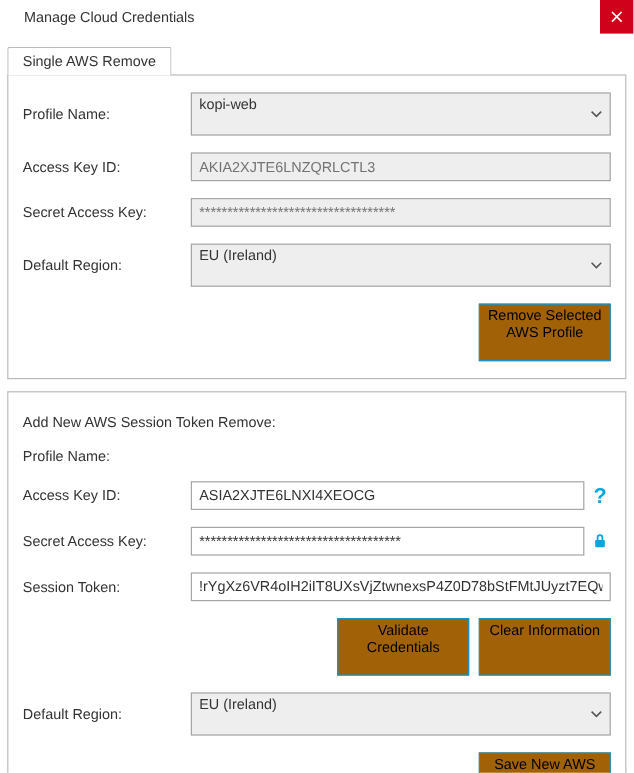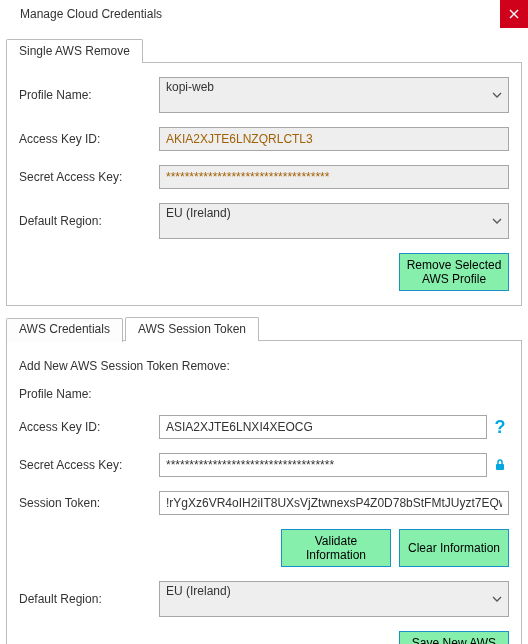--- a/index.html
+++ b/index.html
@@ -89,21 +89,21 @@
     height: 24px;
     border: 1px solid #a6a6a6;
     background: #fff;
     padding: 2px 6px;
     font-size: 12px;
     font-family: "Segoe UI", Tahoma, sans-serif;
     color: #333;
   }
   .field[readonly].disabled {
     background: #eee;
-    color: #a16207;
+    color: #737373;
   }
   .select {
     flex: 1;
     height: 36px;
     border: 1px solid #a6a6a6;
     background: #eee;
     padding: 2px 24px 2px 6px;
     font-size: 12px;
     position: relative;
   }
@@ -118,27 +118,26 @@
   .chev {
     width: 10px; height: 10px;
   }
   .btnrow {
     display: flex;
     justify-content: flex-end;
     gap: 8px;
     margin-top: 6px;
   }
   .btn {
-    background: #86efac;
+    background: #a16207;
     border: 1px solid #1a91c7;
     color: #000;
     width: 110px;
-    height: 38px;
-    display: flex;
-    align-items: center;
+    height: 48px;
+    display: flex;
     justify-content: center;
     text-align: center;
     font-size: 12px;
     line-height: 1.2;
     padding: 2px 4px;
   }
   .btn span { text-align: center; }
   .heading {
     font-size: 12px;
     margin: 4px 0 14px 0;
@@ -209,24 +208,20 @@
       </div>
       <div class="btnrow">
         <div class="btn underline-first">
           <span>Remove Selected AWS Profile</span>
         </div>
       </div>
     </div>
   </div>
 
   <div class="tabwrap" style="margin-top:10px">
-    <div class="tabrow">
-      <div class="tab inactive">AWS Credentials</div>
-      <div class="tab">AWS Session Token</div>
-    </div>
     <div class="tabpanel">
       <div class="heading">Add New AWS Session Token Remove:</div>
 
       <div class="row">
         <div class="label">Profile Name:</div>
       </div>
 
       <div class="row">
         <div class="label">Access Key ID:</div>
         <input class="field" value="ASIA2XJTE6LNXI4XEOCG" style="">
@@ -248,21 +243,21 @@
         </div>
       </div>
 
       <div class="row">
         <div class="label">Session Token:</div>
         <input class="field" value="!rYgXz6VR4oIH2iIT8UXsVjZtwnexsP4Z0D78bStFMtJUyzt7EQwA==" style="">
       </div>
 
       <div class="btnrow">
         <div class="btn underline-first">
-          <span>Validate Information</span>
+          <span>Validate Credentials</span>
         </div>
         <div class="btn underline-first">
           <span>Clear Information</span>
         </div>
       </div>
 
       <div class="row" style="margin-top:14px">
         <div class="label">Default Region:</div>
         <div class="select">
           <span>EU (Ireland)</span>

